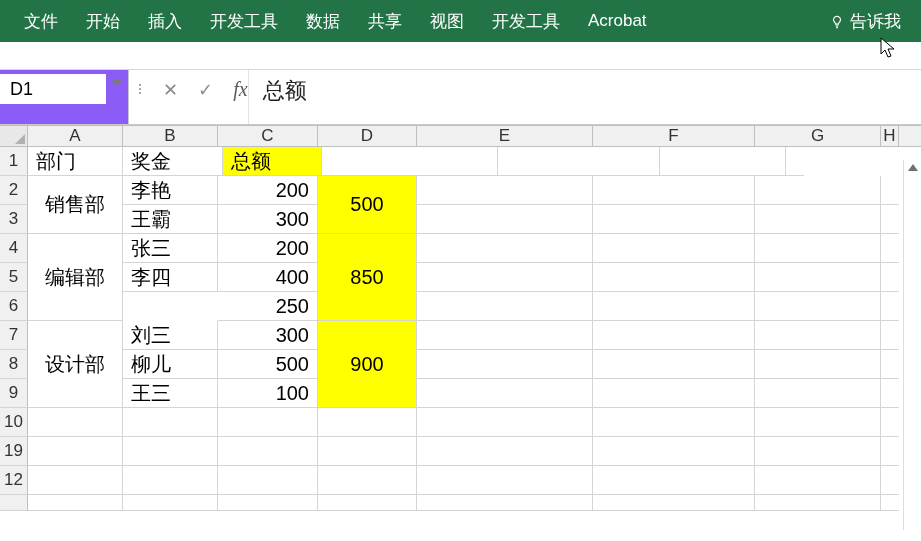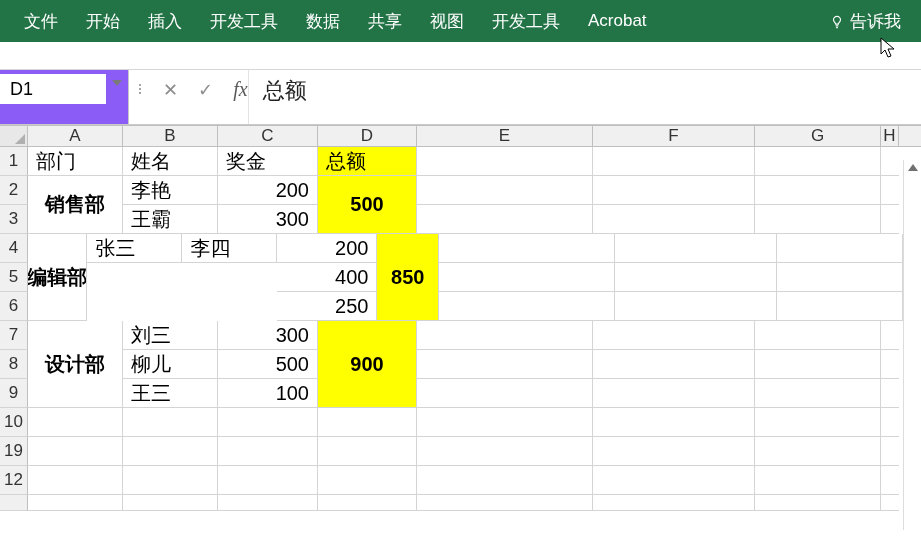--- a/index.html
+++ b/index.html
@@ -146,21 +146,21 @@
     text-align:center;font-size:17px;color:#333;background:#f0f0f0;
     display:flex;align-items:center;justify-content:center;
   }
   .cell {
     border-right:1px solid #d4d4d4;border-bottom:1px solid #d4d4d4;
     padding:0 8px;font-size:20px;
     display:flex;align-items:center;
     overflow:hidden;white-space:nowrap;
   }
   .cell.num { justify-content:flex-end; }
-  .cell.center { justify-content:center;font-weight:bold; }
+  .cell.center { justify-content:center; }
   .cell.yellow { background:#ffff00; }
   .cell.partial-last { border-right:none; }
 
   .row { display:flex; height:29px; }
 
   .colA{width:95px;} .colB{width:95px;} .colC{width:100px;} .colD{width:99px;}
   .colE{width:176px;} .colF{width:162px;} .colG{width:126px;} .colH{width:18px;}
 </style>
 </head>
 <body>
@@ -224,21 +224,20 @@
     <div class="ch colD">D</div>
     <div class="ch colE">E</div>
     <div class="ch colF">F</div>
     <div class="ch colG">G</div>
     <div class="ch colH partial-last">H</div>
   </div>
 
   <div class="row">
     <div class="row-header">1</div>
     <div class="cell colA">部门</div>
-    <div class="cell colB">姓名</div>
     <div class="cell colC">奖金</div>
     <div class="cell colD yellow">总额</div>
     <div class="cell colE"></div>
     <div class="cell colF"></div>
     <div class="cell colG"></div>
     <div class="cell colH partial-last"></div>
   </div>
 
   <div style="display:flex;">
     <div style="display:flex;flex-direction:column;">
@@ -273,21 +272,21 @@
     </div>
   </div>
 
   <div style="display:flex;">
     <div style="display:flex;flex-direction:column;">
       <div class="row-header" style="height:29px">4</div>
       <div class="row-header" style="height:29px">5</div>
       <div class="row-header" style="height:29px">6</div>
     </div>
     <div class="cell colA center" style="height:87px">编辑部</div>
-    <div style="display:flex;">
+    <div style="display:flex;flex-direction:column;">
       <div class="cell colB" style="height:29px">张三</div>
       <div class="cell colB" style="height:29px">李四</div>
     </div>
     <div style="display:flex;flex-direction:column;">
       <div class="cell colC num" style="height:29px">200</div>
       <div class="cell colC num" style="height:29px">400</div>
       <div class="cell colC num" style="height:29px">250</div>
     </div>
     <div class="cell colD yellow center" style="height:87px">850</div>
     <div style="display:flex;flex-direction:column;">

